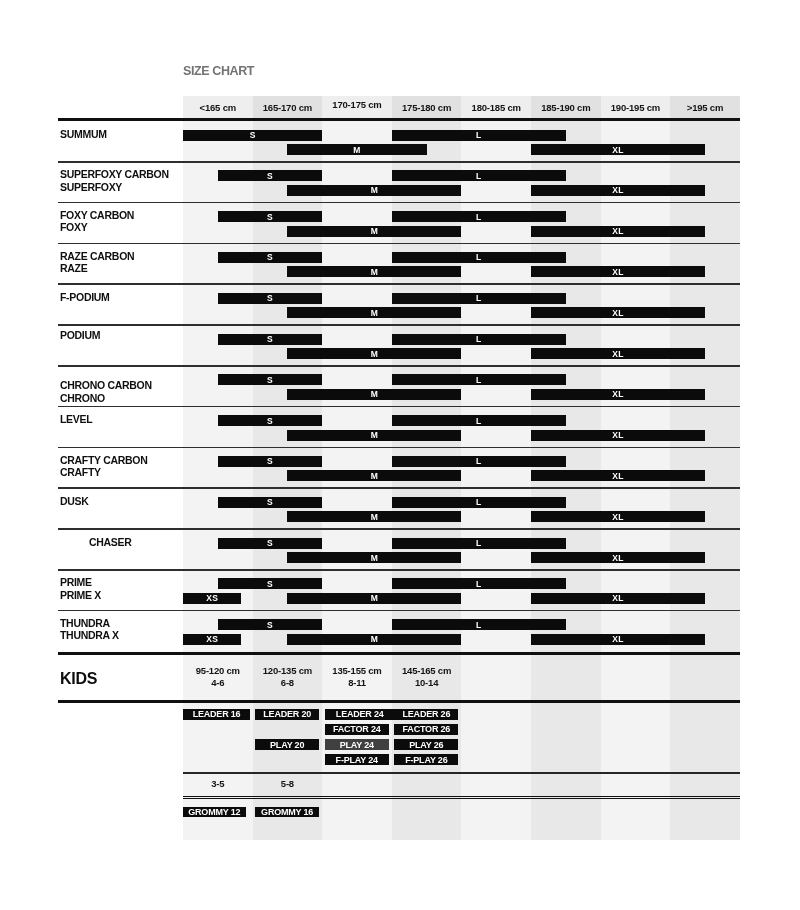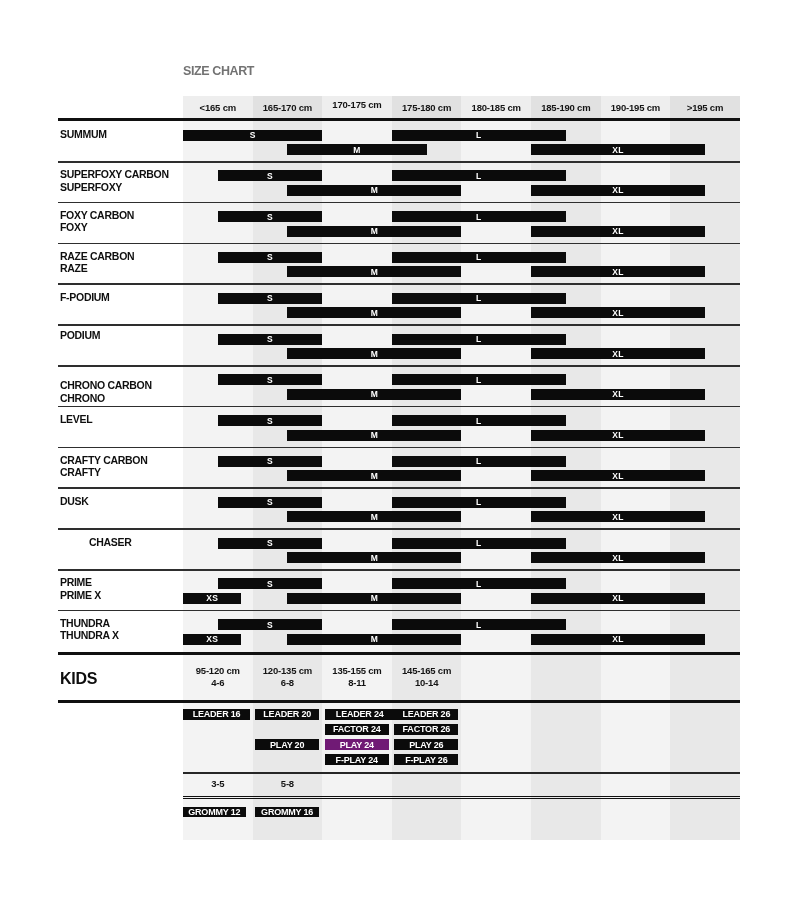--- a/index.html
+++ b/index.html
@@ -187,21 +187,21 @@
         <div>10-14</div>
       </div>
       <div class="rule" style="left: 58px; top: 700.2px; width: 682px; height: 3px; background: rgb(16, 16, 16);"></div>
       <div class="bar kid" style="left: 183px; top: 709px; width: 67px; height: 10.8px; background: rgb(11, 11, 11);">LEADER 16</div>
       <div class="bar kid" style="left: 255.1px; top: 709px; width: 64.1px; height: 10.8px; background: rgb(11, 11, 11);">LEADER 20</div>
       <div class="bar kid" style="left: 324.7px; top: 709px; width: 70px; height: 10.8px; background: rgb(11, 11, 11);">LEADER 24</div>
       <div class="bar kid" style="left: 394.3px; top: 709px; width: 64.1px; height: 10.8px; background: rgb(11, 11, 11);">LEADER 26</div>
       <div class="bar kid" style="left: 324.7px; top: 724.1px; width: 64.1px; height: 10.8px; background: rgb(11, 11, 11);">FACTOR 24</div>
       <div class="bar kid" style="left: 394.3px; top: 724.1px; width: 64.1px; height: 10.8px; background: rgb(11, 11, 11);">FACTOR 26</div>
       <div class="bar kid" style="left: 255.1px; top: 739.2px; width: 64.1px; height: 10.8px; background: rgb(11, 11, 11);">PLAY 20</div>
-      <div class="bar kid" style="left: 324.7px; top: 739.2px; width: 64.1px; height: 10.8px; background: #701a75;">PLAY 24</div>
+      <div class="bar kid" style="left: 324.7px; top: 739.2px; width: 64.1px; height: 10.8px; background: #404040;">PLAY 24</div>
       <div class="bar kid" style="left: 394.3px; top: 739.2px; width: 64.1px; height: 10.8px; background: rgb(11, 11, 11);">PLAY 26</div>
       <div class="bar kid" style="left: 324.7px; top: 754.3px; width: 64.1px; height: 10.8px; background: rgb(11, 11, 11);">F-PLAY 24</div>
       <div class="bar kid" style="left: 394.3px; top: 754.3px; width: 64.1px; height: 10.8px; background: rgb(11, 11, 11);">F-PLAY 26</div>
       <div class="rule" style="left: 183px; top: 772.4px; width: 557px; height: 1.7px; background: rgb(38, 38, 38);"></div>
       <div class="age-label" style="left: 183px; top: 778px; width: 69.6px;">3-5</div>
       <div class="age-label" style="left: 252.6px; top: 778px; width: 69.6px;">5-8</div>
       <div class="dbl" style="left: 183px; top: 795.5px; width: 557px;"></div>
       <div class="bar kid" style="left: 183px; top: 806.5px; width: 62.6px; height: 10.8px; background: rgb(11, 11, 11);">GROMMY 12</div>
       <div class="bar kid" style="left: 255.1px; top: 806.5px; width: 64.1px; height: 10.8px; background: rgb(11, 11, 11);">GROMMY 16</div>
     </div>

